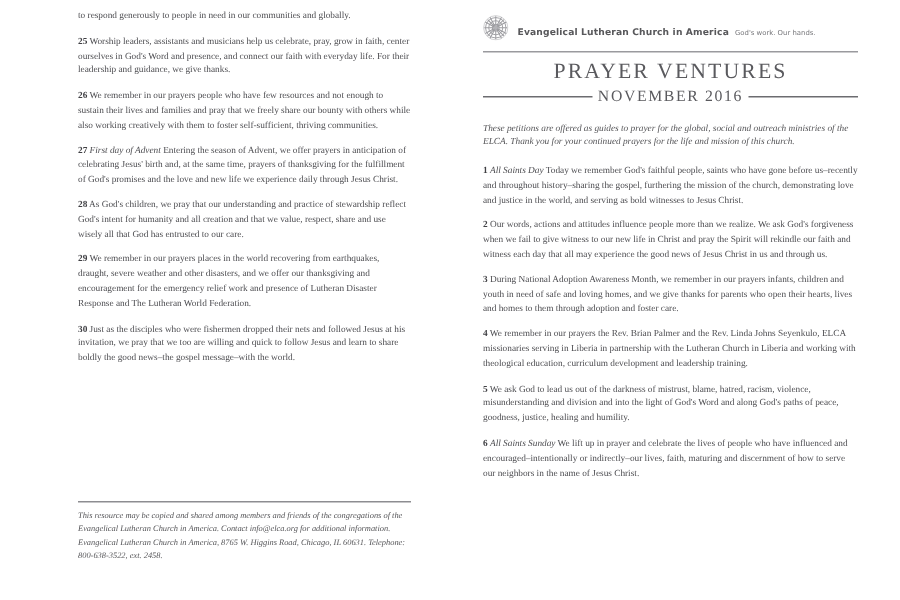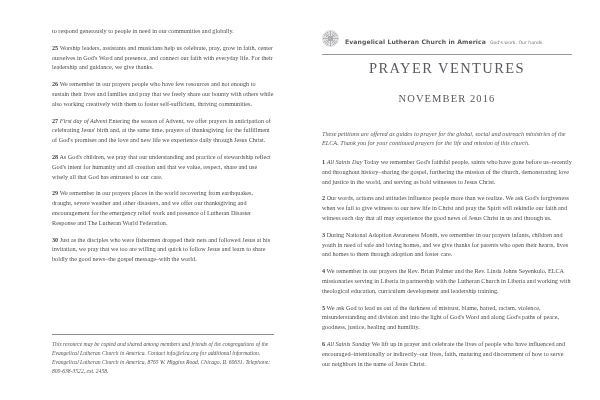--- a/index.html
+++ b/index.html
@@ -10,21 +10,21 @@
     width: 600px; height: 400px;
     font-family: "Liberation Serif", "DejaVu Serif", serif;
     color: #4a4a4a;
     overflow: hidden;
   }
   .page {
     position: relative;
     width: 600px; height: 400px;
     box-sizing: border-box;
     display: flex;
-    padding: 26px 22px 10px 22px;
+    padding: 6px 22px 10px 22px;
   }
   .col {
     width: 50%;
     box-sizing: border-box;
     position: relative;
   }
   .col-left  { padding: 0 26px 0 30px; }
   .col-right { padding: 0 6px 0 22px; }
 
   
@@ -66,22 +66,21 @@
     font-size: 14.5px;
     letter-spacing: 1.4px;
     color: #5a5a5e;
     line-height: 1;
     margin-top: 2px;
   }
   .subtitle-row {
     display: flex;
     align-items: center;
     margin-top: 3px;
-    gap: 13px;
-    flex-direction: column;
+    gap: 4px;
   }
   .subtitle-row .bar {
     flex: 1 1 auto;
     height: 1px;
     background: #6c6c70;
   }
   .subtitle {
     font-size: 10.5px;
     letter-spacing: 1.1px;
     color: #5a5a5e;

